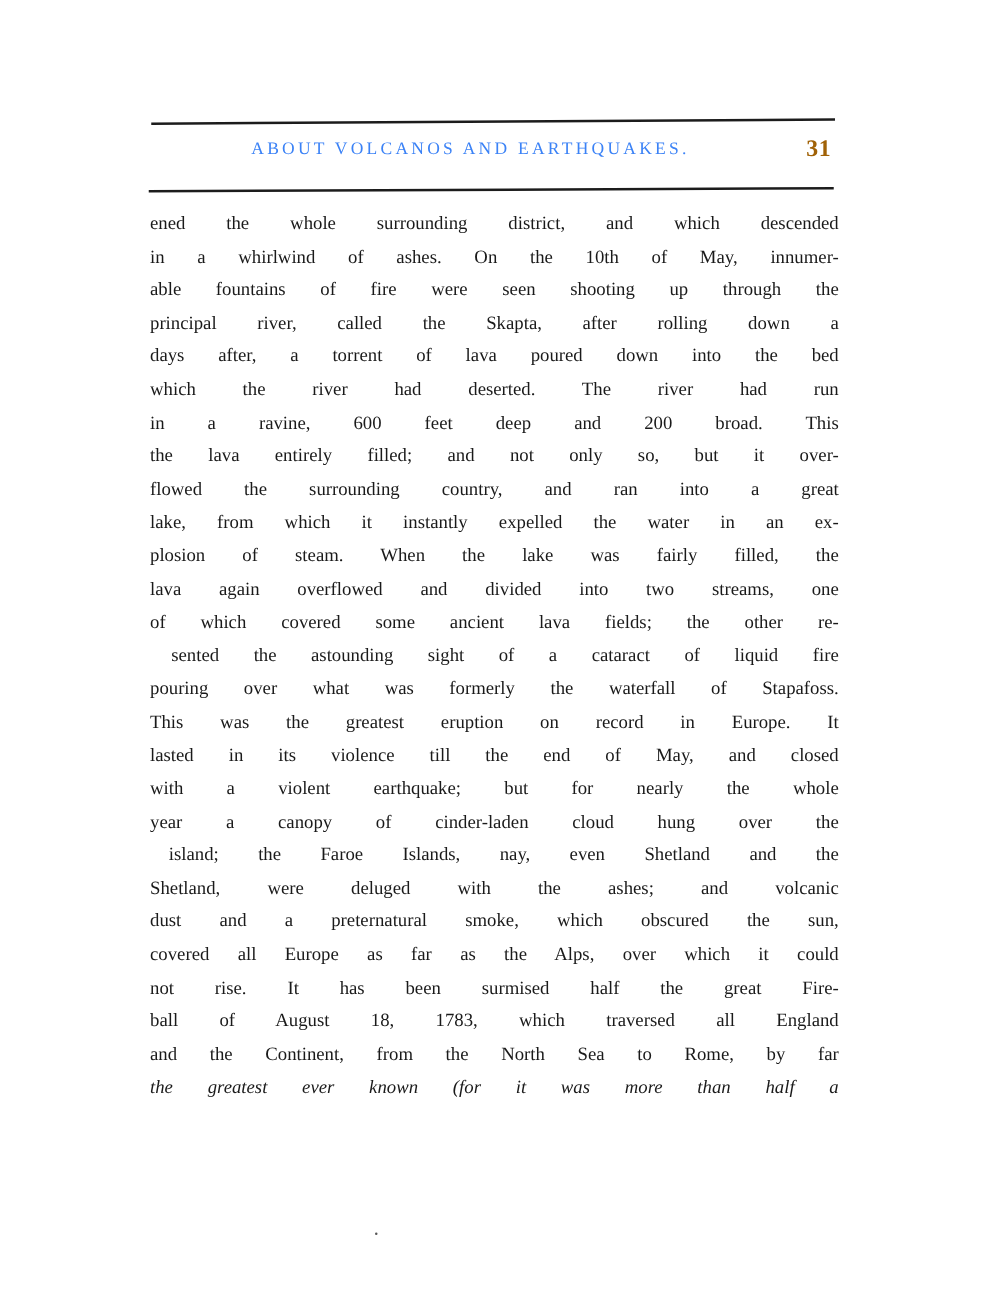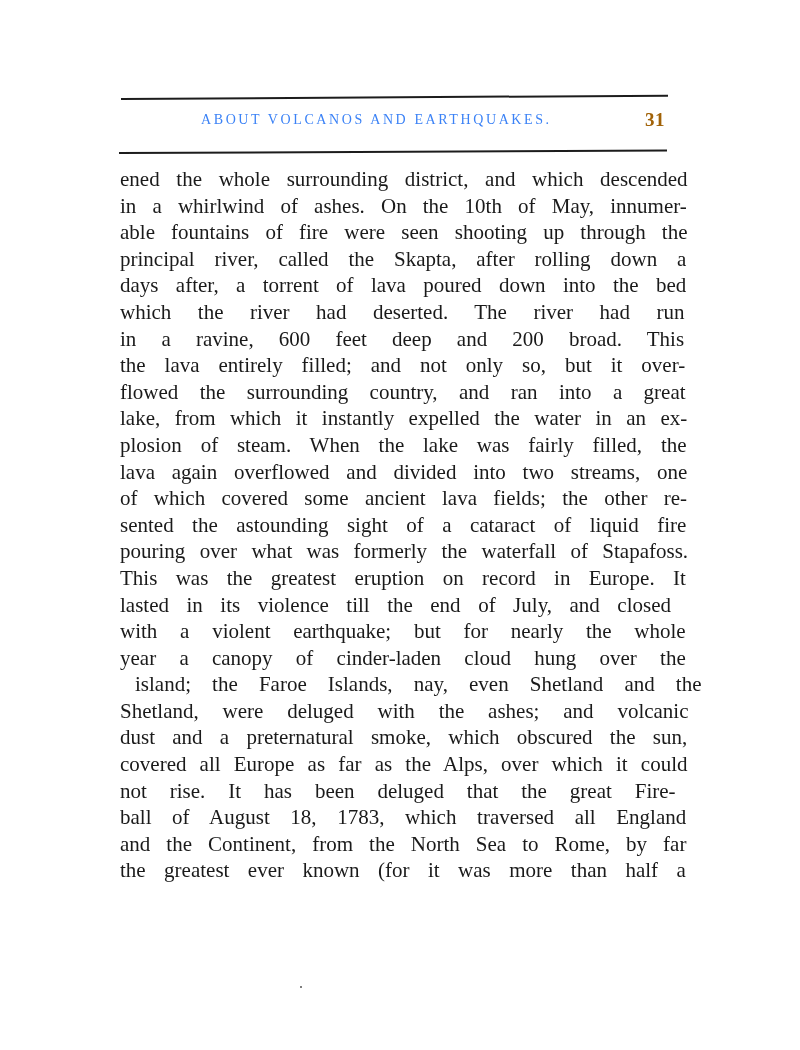--- a/index.html
+++ b/index.html
@@ -65,33 +65,34 @@
       font-size: 19px;
       font-weight: bold;
       color: #a16207;
       letter-spacing: 0.5px;
     }
     .body-text {
       position: absolute;
       left: 120px;
       top: 166px;
       width: 551px;
-      font-size: 21px;
+      font-size: 15px;
       line-height: 26.6px;
     }
     .line {
       display: block;
       height: 26.6px;
       white-space: nowrap;
       text-align: justify;
       text-align-last: justify;
       overflow: visible;
     }
     .line.last {
       text-align-last: justify;
+      font-style: italic;
     }
     .speck {
       position: absolute;
       width: 2px;
       height: 2px;
       background: #555;
       left: 300px;
       top: 986px;
       border-radius: 1px;
     }
@@ -117,30 +118,30 @@
     <span class="line" style="display: block; word-spacing: 14.625px;">principal river, called the Skapta, after rolling down a</span>
     <span class="line" style="display: block; word-spacing: 12.1px;">days after, a torrent of lava poured down into the bed</span>
     <span class="line" style="display: block; word-spacing: 21.25px;">which the river had deserted.  The river had run</span>
     <span class="line" style="display: block; word-spacing: 19.8889px;">in a ravine, 600 feet deep and 200 broad.  This</span>
     <span class="line" style="display: block; word-spacing: 13.7px;">the lava entirely filled; and not only so, but it over-</span>
     <span class="line" style="display: block; word-spacing: 16.125px;">flowed the surrounding country, and ran into a great</span>
     <span class="line" style="display: block; word-spacing: 9.2px;">lake, from which it instantly expelled the water in an ex-</span>
     <span class="line" style="display: block; word-spacing: 13.5556px;">plosion of steam.  When the lake was fairly filled, the</span>
     <span class="line" style="display: block; word-spacing: 11.5px;">lava again overflowed and divided into two streams, one</span>
     <span class="line" style="display: block; word-spacing: 11.1111px;">of which covered some ancient lava fields; the other re-</span>
-    <span class="line" style="display: block; word-spacing: 13.2222px;">sented the astounding sight of a cataract of liquid fire</span>
+    <span class="line" style="display: block; word-spacing: 13.2222px; margin-left: 17px;">sented the astounding sight of a cataract of liquid fire</span>
     <span class="line" style="display: block; word-spacing: 9.125px;">pouring over what was formerly the waterfall of Stapafoss.</span>
     <span class="line" style="display: block; word-spacing: 13.1111px;">This was the greatest eruption on record in Europe.  It</span>
-    <span class="line" style="display: block; word-spacing: 11.2px;">lasted in its violence till the end of July, and closed</span>
+    <span class="line" style="display: block; word-spacing: 11.2px;">lasted in its violence till the end of May, and closed</span>
     <span class="line" style="display: block; word-spacing: 17.5px;">with a violent earthquake; but for nearly the whole</span>
     <span class="line" style="display: block; word-spacing: 18px;">year a canopy of cinder-laden cloud hung over the</span>
     <span class="line" style="display: block; word-spacing: 15.875px; margin-left: 15px;">island; the Faroe Islands, nay, even Shetland and the</span>
     <span class="line" style="display: block; word-spacing: 18.5714px;">Shetland, were deluged with the ashes; and volcanic</span>
     <span class="line" style="display: block; word-spacing: 12px;">dust and a preternatural smoke, which obscured the sun,</span>
     <span class="line" style="display: block; word-spacing: 7.90909px;">covered all Europe as far as the Alps, over which it could</span>
-    <span class="line" style="display: block; word-spacing: 17.6667px;">not rise.  It has been deluged that the great Fire-</span>
+    <span class="line" style="display: block; word-spacing: 17.6667px;">not rise.  It has been surmised half the great Fire-</span>
     <span class="line" style="display: block; word-spacing: 15.375px;">ball of August 18, 1783, which traversed all England</span>
     <span class="line" style="display: block; word-spacing: 10.8px;">and the Continent, from the North Sea to Rome, by far</span>
     <span class="line last" style="display: block; word-spacing: 13.2px;">the greatest ever known (for it was more than half a</span>
   </div>
 
   <div class="speck"></div>
 </div>
 
 </body></html>

